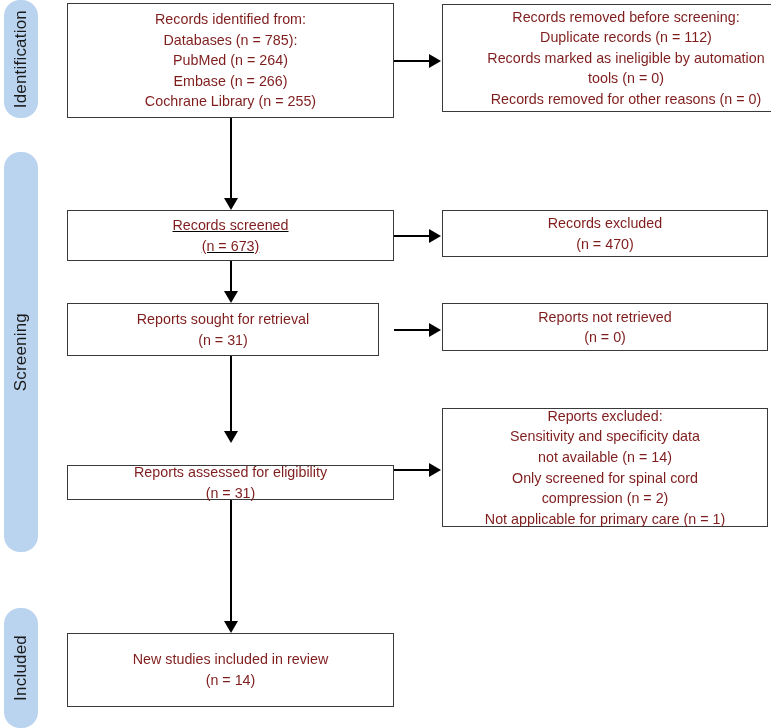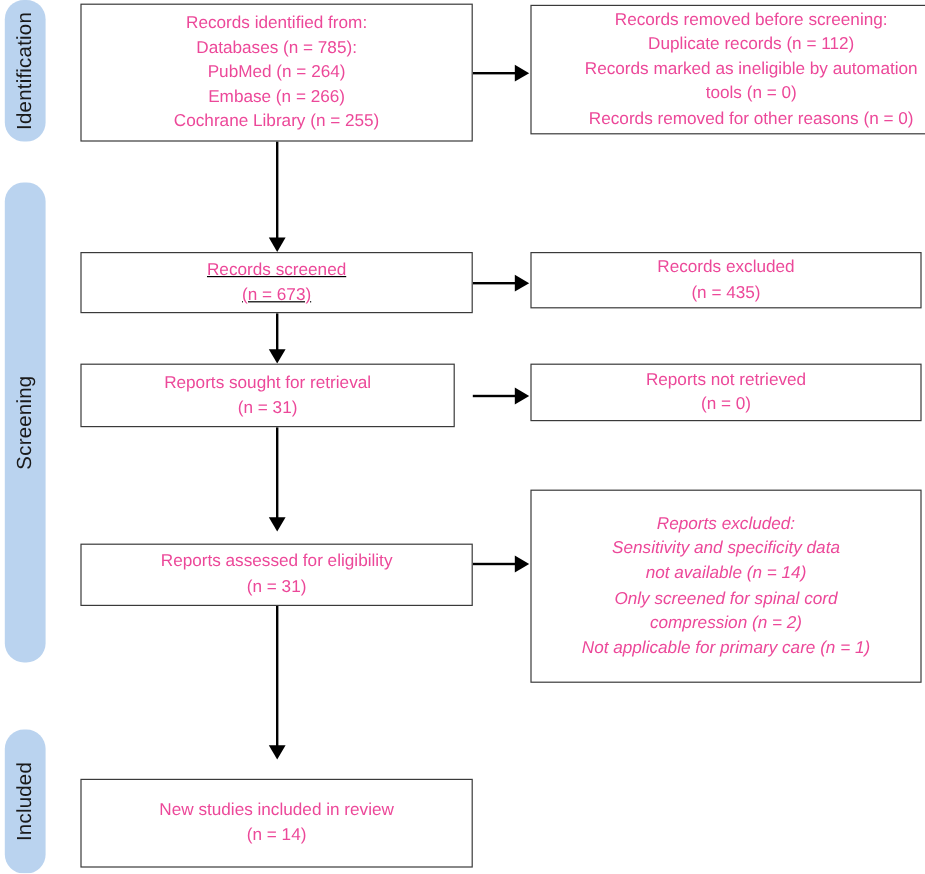--- a/index.html
+++ b/index.html
@@ -44,21 +44,21 @@
     background: #ffffff;
     border: 1.6px solid #3a3a3a;
     display: flex;
     align-items: center;
     justify-content: center;
     text-align: center;
   }
   .pbox .box-text {
     font-size: 14.3px;
     line-height: 1.44;
-    color: #ec4899;
+    color: #7f1d1d;
     padding: 2px 8px;
     white-space: pre-line;
     font-family: "Liberation Sans", sans-serif;
   }
 
   
   .conn {
     position: absolute;
     background: #000000;
   }
@@ -138,45 +138,45 @@
 Records removed for other reasons (n = 0)</span>
   </div>
 
   <div class="pbox" style="left:67px; top:210px; width:327px; height:51px;text-decoration:underline;">
     <span class="box-text">Records screened
 (n = 673)</span>
   </div>
 
   <div class="pbox" style="left:442px; top:210px; width:326px; height:47px;">
     <span class="box-text">Records excluded
-(n = 435)</span>
+(n = 470)</span>
   </div>
 
   <div class="pbox" style="left:67px; top:303px; width:312px; height:53px;">
     <span class="box-text">Reports sought for retrieval
 (n = 31)</span>
   </div>
 
   <div class="pbox" style="left:442px; top:303px; width:326px; height:48px;align-items:flex-end;">
     <span class="box-text">Reports not retrieved
 (n = 0)</span>
   </div>
 
-  <div class="pbox" style="left:67px; top:453px; width:327px; height:52px;">
+  <div class="pbox" style="left:67px; top:465px; width:327px; height:35px;">
     <span class="box-text">Reports assessed for eligibility
 (n = 31)</span>
   </div>
 
-  <div class="pbox" style="left:442px; top:408px; width:326px; height:161px;font-style:italic;">
+  <div class="pbox" style="left:442px; top:408px; width:326px; height:119px;">
     <span class="box-text">Reports excluded:
 Sensitivity and specificity data
 not available (n =  14)
 Only screened for spinal cord
 compression (n =  2)
 Not applicable for primary care (n =  1)</span>
   </div>
 
-  <div class="pbox" style="left:67px; top:633px; width:327px; height:74px;margin-top:16px;">
+  <div class="pbox" style="left:67px; top:633px; width:327px; height:74px;">
     <span class="box-text">New studies included in review
 (n = 14)</span>
   </div>
 
 </div>
 
 </body></html>

